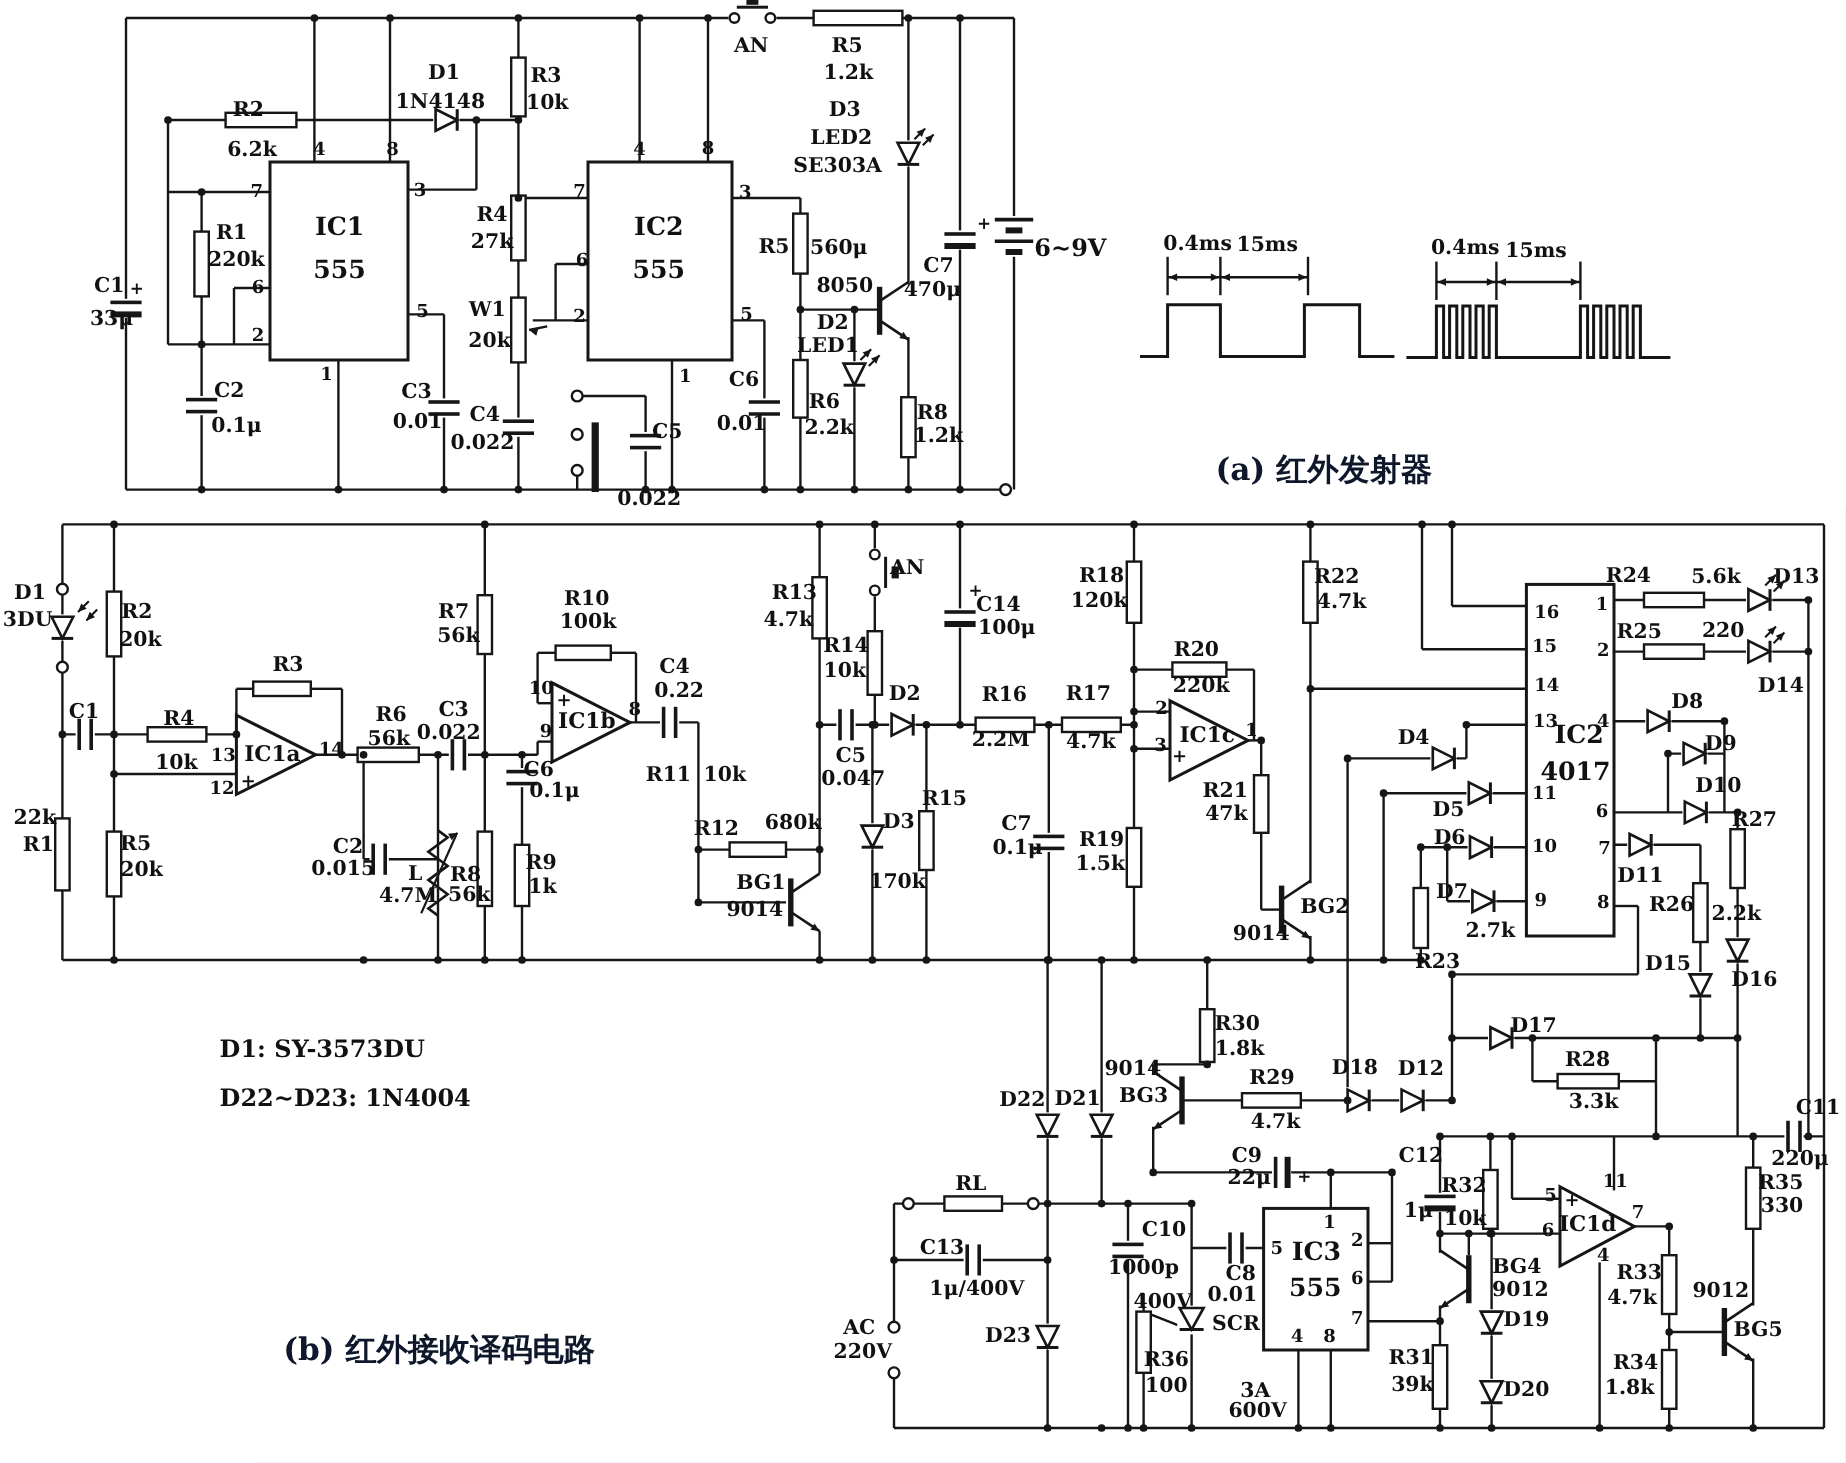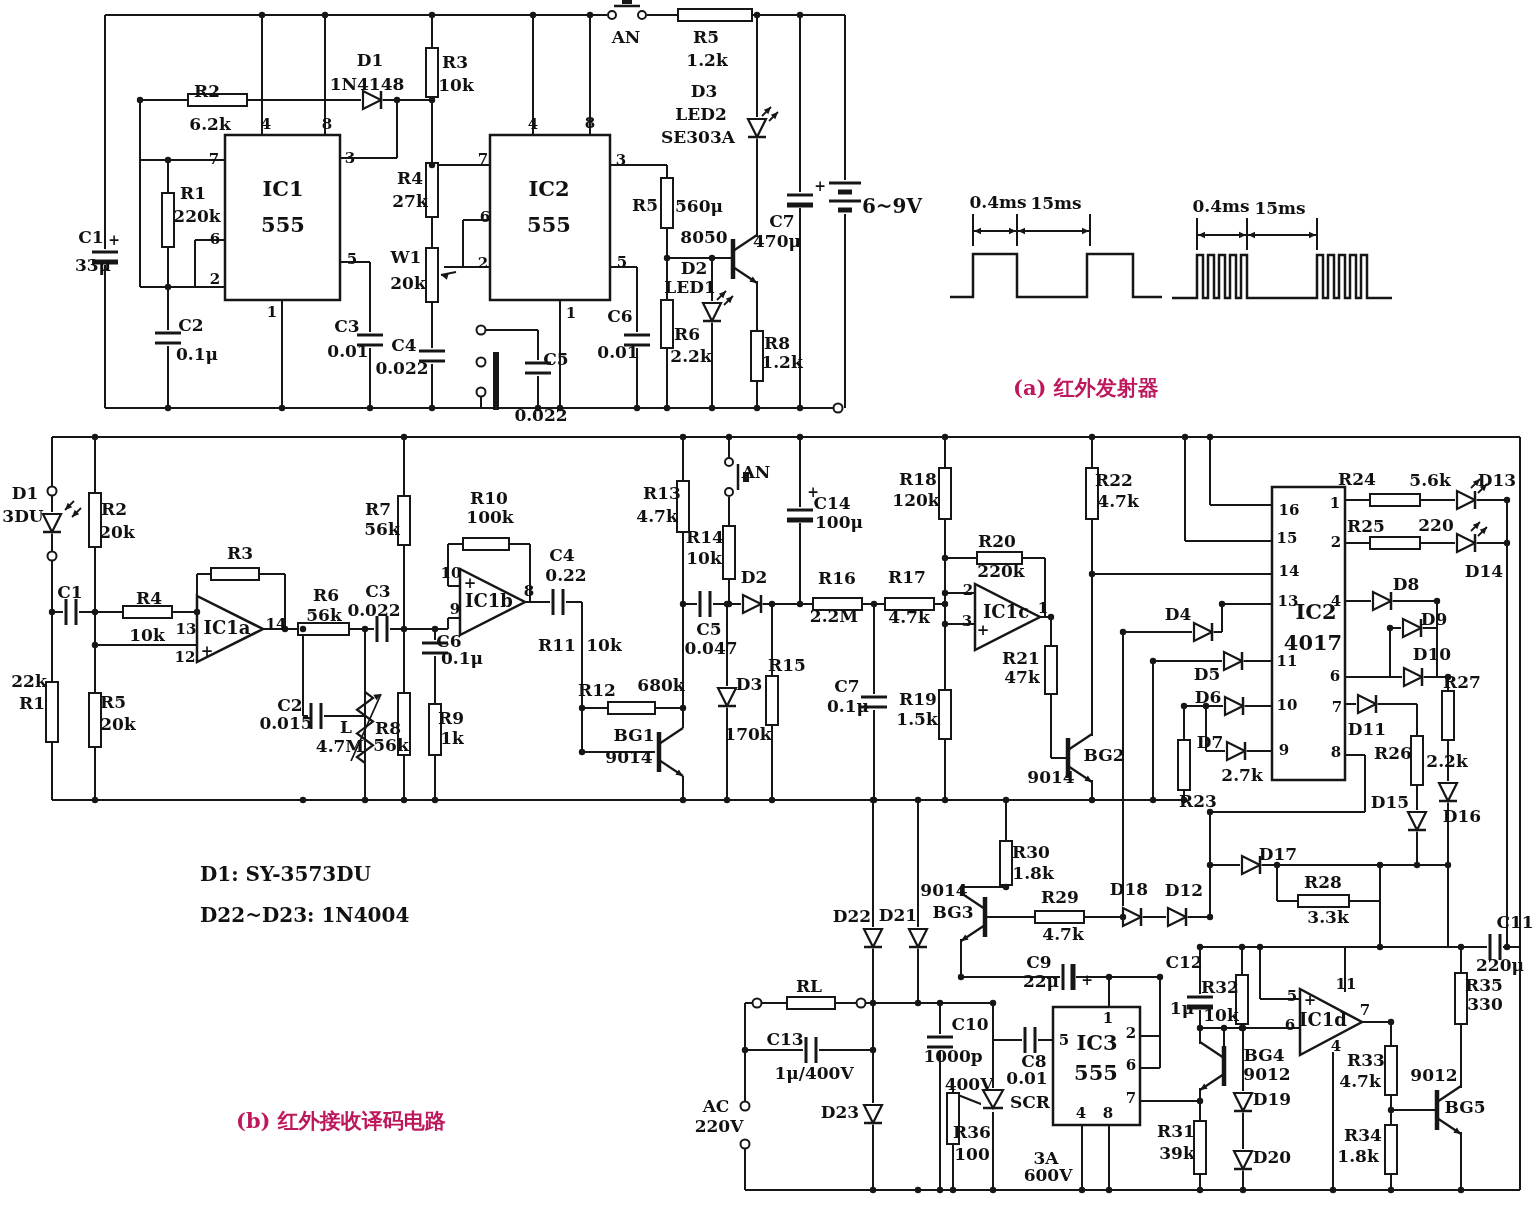--- a/index.html
+++ b/index.html
@@ -1,20 +1,20 @@
 <!DOCTYPE html>
 <html><head>
 <meta charset="utf-8">
 <style>
   html,body{margin:0;padding:0;background:#e8e8e8;}
   .stage{position:relative;width:1538px;height:1219px;background:#ffffff;overflow:hidden;
          font-family:"DejaVu Serif","Liberation Serif",serif;}
   svg{position:absolute;left:0;top:0;}
-  .caption{position:absolute;font-weight:bold;font-size:21px;color:#be185d;white-space:nowrap;}
-  .notes{position:absolute;left:183px;top:862px;color:#111;font-weight:bold;font-size:20px;margin-left:17px;}
+  .caption{position:absolute;font-weight:bold;font-size:26px;color:#0f172a;white-space:nowrap;}
+  .notes{position:absolute;left:183px;top:862px;color:#111;font-weight:bold;font-size:20px;}
   .notes div{margin-bottom:17px;white-space:nowrap;}
   text{font-family:"DejaVu Serif","Liberation Serif",serif;font-weight:bold;fill:#111;}
 </style>
 </head>
 <body>
 
 <div class="stage">
   <svg id="cv" width="1538" height="1219" viewBox="0 0 1538 1219">
       <polyline points="105,15 612,15" fill="none" stroke="#161616" stroke-width="2"></polyline>
       <polyline points="643,15 845,15" fill="none" stroke="#161616" stroke-width="2"></polyline>

